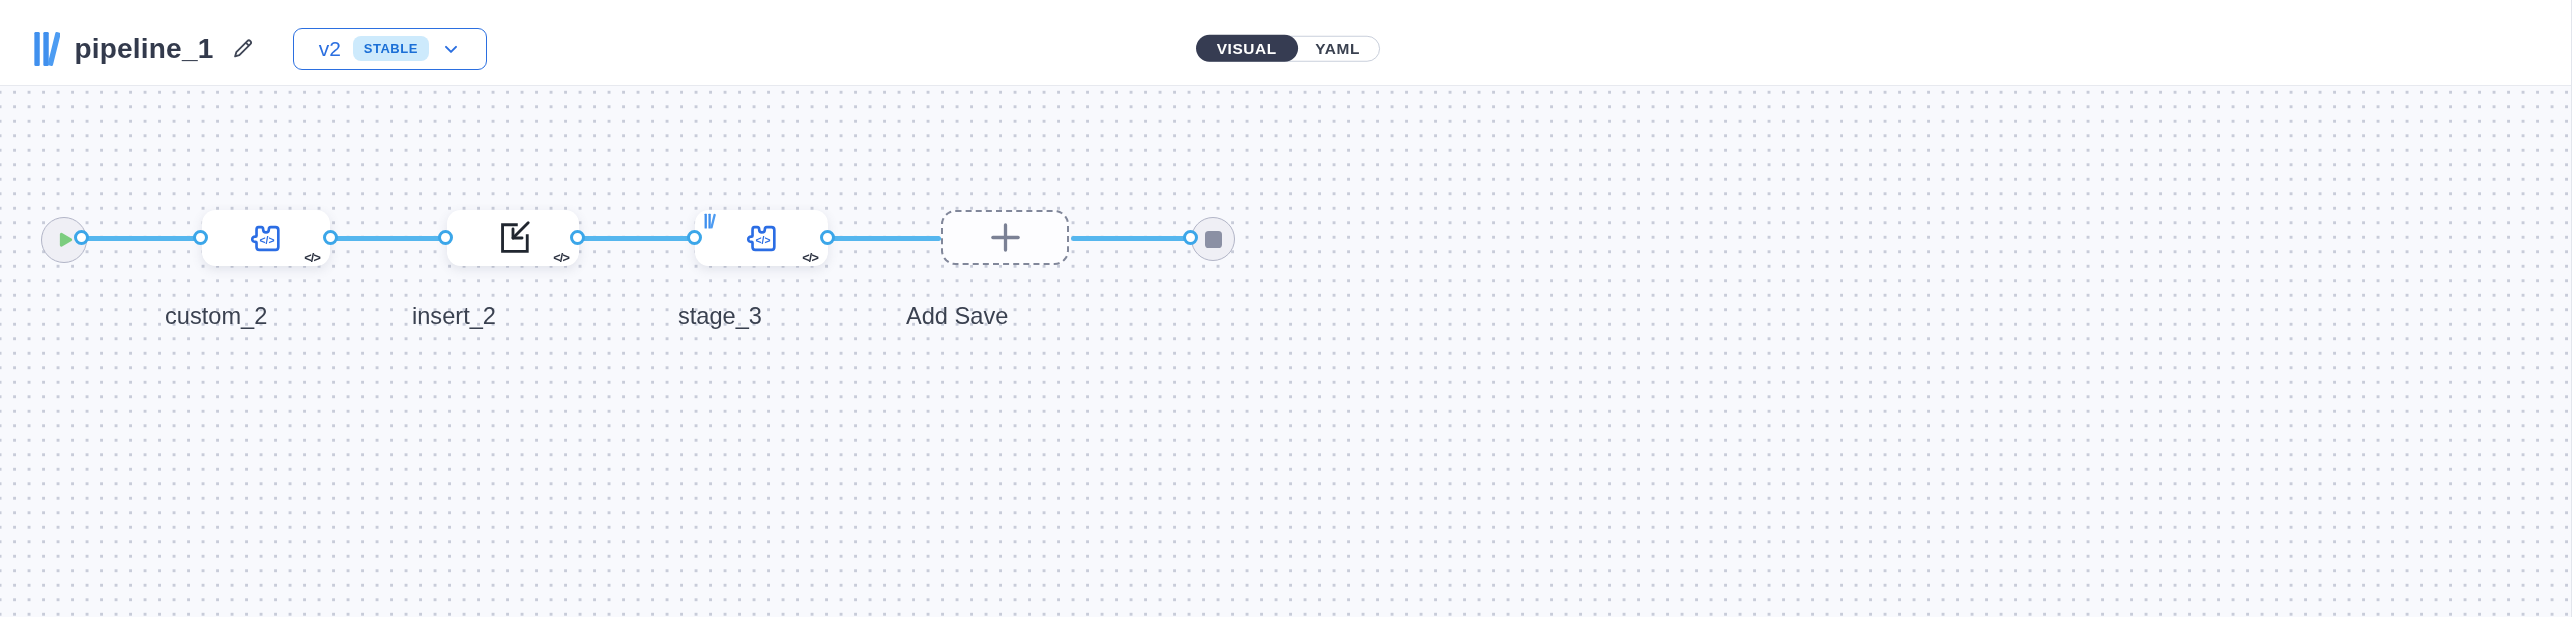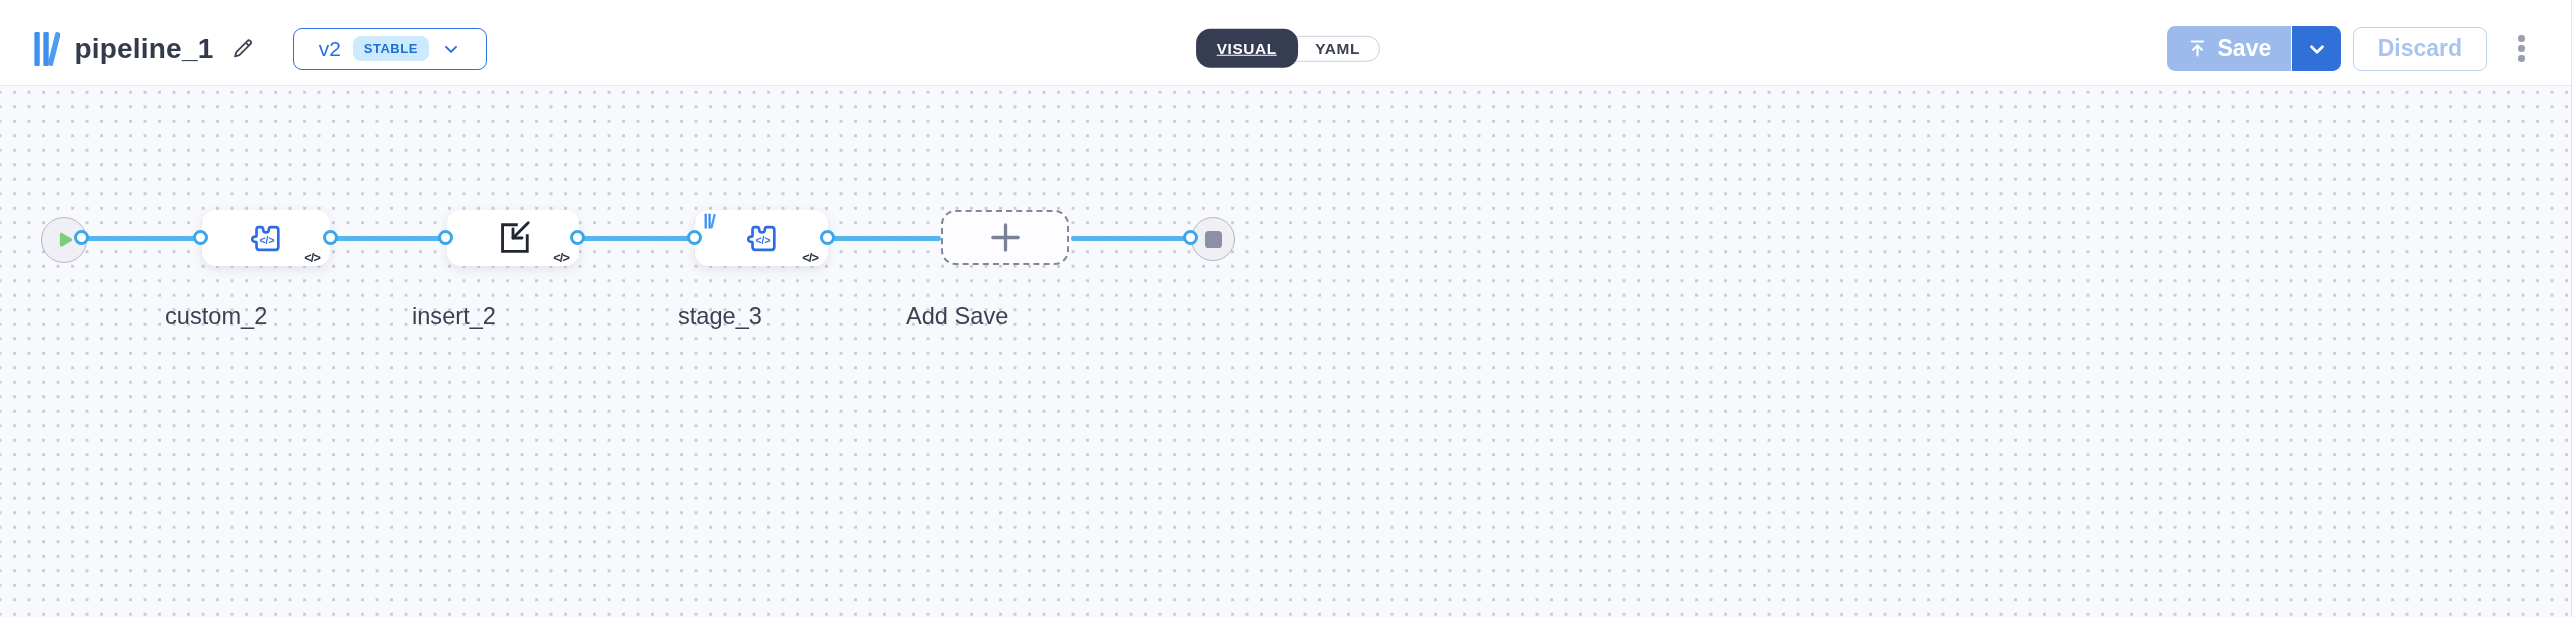--- a/index.html
+++ b/index.html
@@ -35,21 +35,21 @@
   .view-toggle {
     position:absolute; left:50%; top:50%; transform:translate(-50%,-50%);
     display:flex; align-items:center; height:24.5px;
     border:1.4px solid #c9cfdb; border-radius:14.5px; background:#ffffff;
   }
   .toggle-seg {
     height:24.5px; display:flex; align-items:center; padding:4px 19px;
     font-size:15.4px; font-weight:700; color:#3a4150; letter-spacing:0.6px;
     cursor:pointer; border-radius:14.5px; white-space:nowrap;
   }
-  .toggle-seg.active { background:#363c52; color:#ffffff; margin:-1.4px; height:39px; padding:0 21px;text-decoration:underline; }
+  .toggle-seg.active { background:#363c52; color:#ffffff; margin:-1.4px; height:27px; padding:0 21px; }
 
   .header-right { margin-left:auto; display:flex; align-items:center; padding-right:42px; }
   .save-split { display:flex; height:45px; border-radius:8.2px; overflow:hidden; }
   .save-main {
     display:flex; align-items:center; gap:10px; padding:0 20px;
     background:#9cbbec; color:#ffffff; border:none;
     font-family:inherit; font-size:23px; font-weight:700; cursor:default;
   }
   .save-caret {
     width:49px; background:#3070d8; border:none; border-left:1.8px solid #ffffff;
@@ -130,43 +130,20 @@
           <polyline points="6,9.5 12,15.5 18,9.5"></polyline>
         </svg>
       </button>
     </div>
 
     <div class="view-toggle">
       <span class="toggle-seg active">VISUAL</span>
       <span class="toggle-seg">YAML</span>
     </div>
 
-    <div class="header-right">
-      <div class="save-split">
-        <button class="save-main">
-          <svg width="21" height="21" viewBox="0 0 24 24" fill="none" stroke="#ffffff" stroke-width="2.4" stroke-linecap="round" stroke-linejoin="round">
-            <line x1="5.5" y1="4" x2="18.5" y2="4"></line>
-            <path d="M12 20 V9"></path>
-            <polyline points="7,13.5 12,8.5 17,13.5"></polyline>
-          </svg>
-          <span>Save</span>
-        </button>
-        <button class="save-caret">
-          <svg width="22" height="22" viewBox="0 0 24 24" fill="none" stroke="#ffffff" stroke-width="3" stroke-linecap="round" stroke-linejoin="round">
-            <polyline points="6,9.5 12,15.5 18,9.5"></polyline>
-          </svg>
-        </button>
-      </div>
-      <button class="discard-btn">Discard</button>
-      <button class="kebab">
-        <i></i>
-        <i></i>
-        <i></i>
-      </button>
-    </div>
   </header>
 
   <div class="canvas">
 
     <div class="edge" style="left:83px; width:119px;"></div>
     <div class="edge" style="left:331px; width:115px;"></div>
     <div class="edge" style="left:578px; width:117px;"></div>
     <div class="edge" style="left:828px; width:113px;"></div>
     <div class="edge" style="left:1071px; width:120px;"></div>
 

